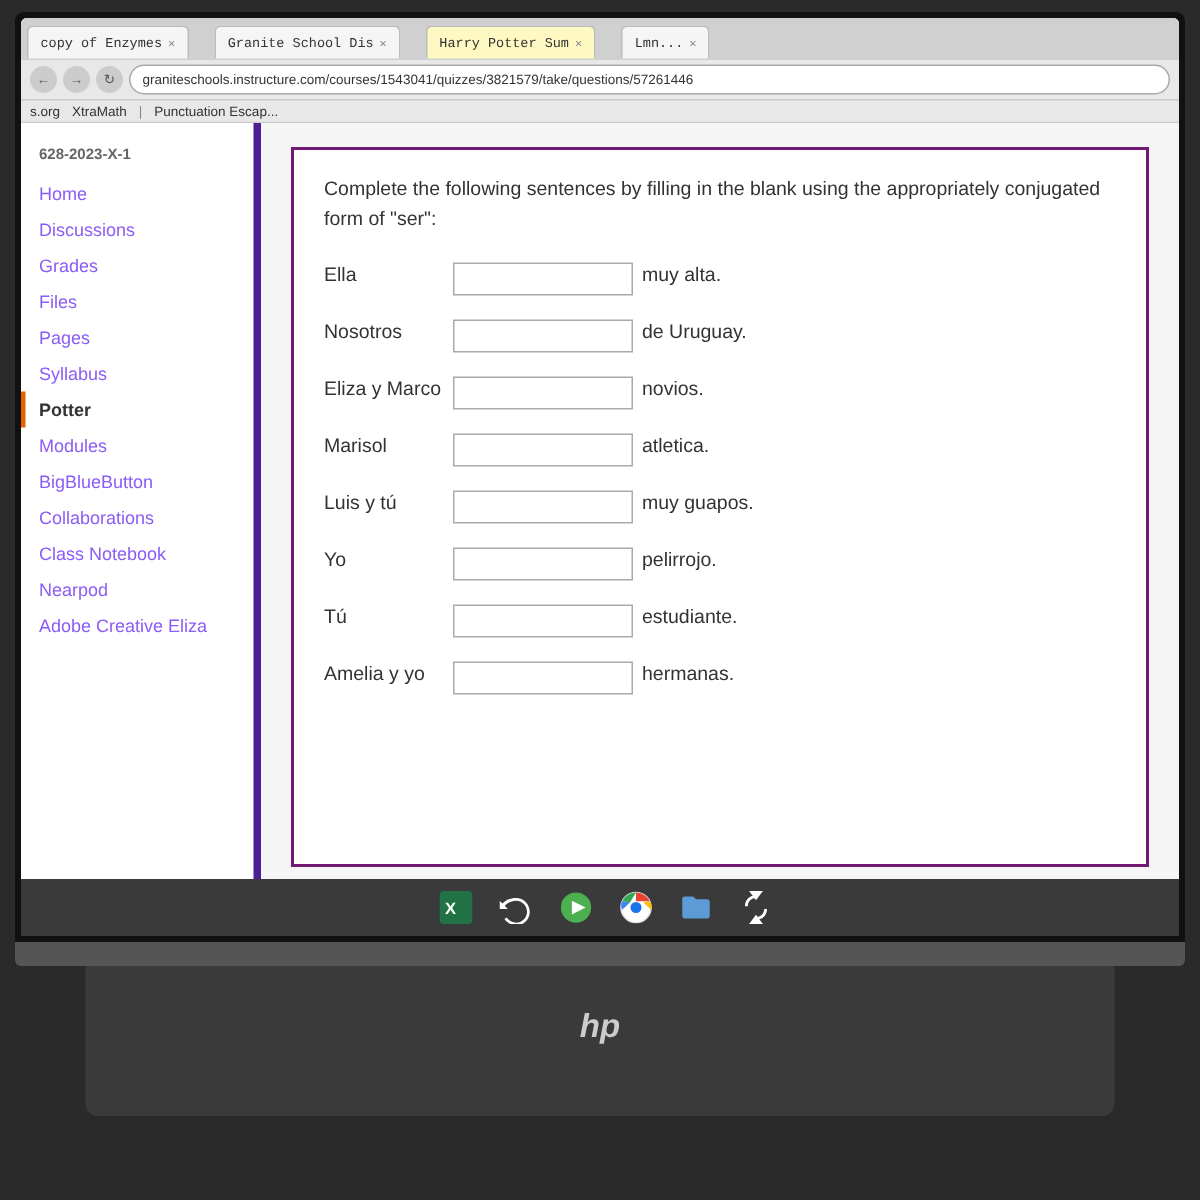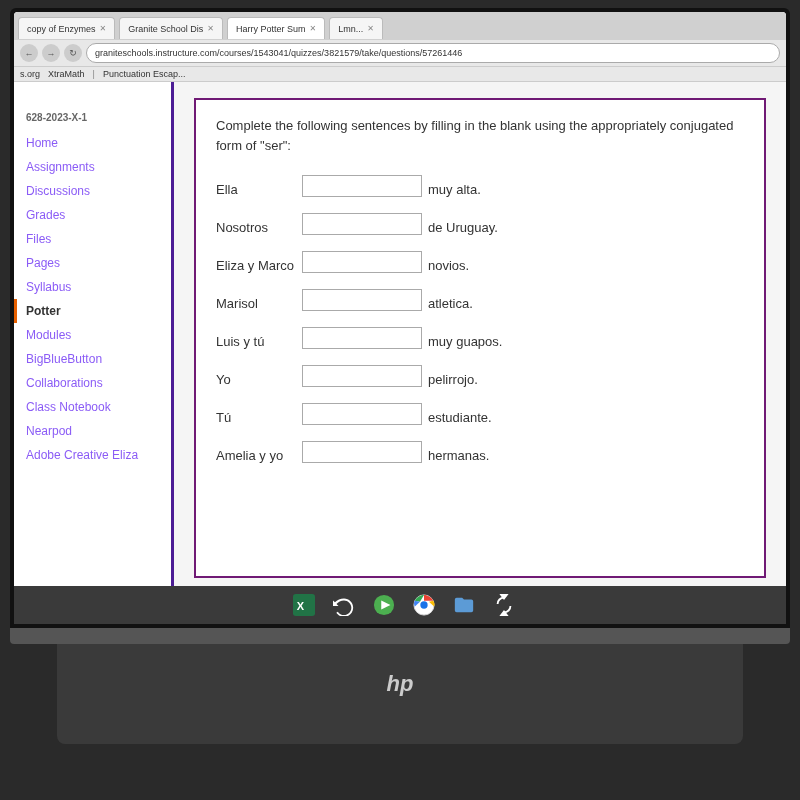--- a/index.html
+++ b/index.html
@@ -50,42 +50,43 @@
       border-bottom: 1px solid #ccc;
     }
 
     .tab-bar {
       display: flex;
       align-items: center;
       background: #d0d0d0;
       padding: 4px 4px 0 4px;
       height: 28px;
       font-size: 10px;
-      gap: 4px;
+      gap: 17px;
+      font-family: Liberation Mono, monospace;
     }
 
     .tab {
       background: #f5f5f5;
       border-radius: 4px 4px 0 0;
       padding: 3px 8px;
       font-size: 9px;
       color: #333;
       white-space: nowrap;
       overflow: hidden;
       text-overflow: ellipsis;
       max-width: 130px;
       height: 22px;
       display: flex;
       align-items: center;
       border: 1px solid #bbb;
       border-bottom: none;
     }
 
     .tab.active {
-      background: #ffffff;
+      background: #fef9c3;
       z-index: 1;
     }
 
     .tab .close-tab {
       margin-left: 4px;
       color: #888;
       font-size: 8px;
     }
 
     .address-bar-row {
@@ -143,22 +144,22 @@
       flex: 1;
       overflow: hidden;
       background: #fff;
     }
 
     
     .sidebar {
       width: 160px;
       min-width: 160px;
       background: #fff;
-      border-right: 3px solid #4c1d95;
-      padding: 26px 0;
+      border-right: 5px solid #4c1d95;
+      padding: 12px 0;
       font-size: 12px;
       overflow-y: auto;
     }
 
     .course-label {
       padding: 4px 12px 8px 12px;
       font-size: 10px;
       color: #666;
       font-weight: bold;
     }
@@ -194,21 +195,21 @@
 
     .quiz-instructions {
       font-size: 13px;
       color: #333;
       margin-bottom: 20px;
       line-height: 1.5;
     }
 
     .sentence-row {
       display: flex;
-      align-items: flex-end;
+      align-items: flex-start;
       margin-bottom: 16px;
       font-size: 13px;
       color: #333;
       gap: 6px;
     }
 
     .sentence-label {
       min-width: 80px;
       text-align: left;
     }
@@ -315,21 +316,20 @@
           <span style="color:#888; font-size:9px;">|</span>
           <span class="bookmark-item">Punctuation Escap...</span>
         </div>
       </div>
 
       <div class="content-area">
 
         <div class="sidebar">
           <div class="course-label">628-2023-X-1</div>
           <div class="sidebar-item">Home</div>
-          <div class="sidebar-item">Assignments</div>
           <div class="sidebar-item">Discussions</div>
           <div class="sidebar-item">Grades</div>
           <div class="sidebar-item">Files</div>
           <div class="sidebar-item">Pages</div>
           <div class="sidebar-item">Syllabus</div>
           <div class="sidebar-item active">Potter</div>
           <div class="sidebar-item">Modules</div>
           <div class="sidebar-item">BigBlueButton</div>
           <div class="sidebar-item">Collaborations</div>
           <div class="sidebar-item">Class Notebook</div>

